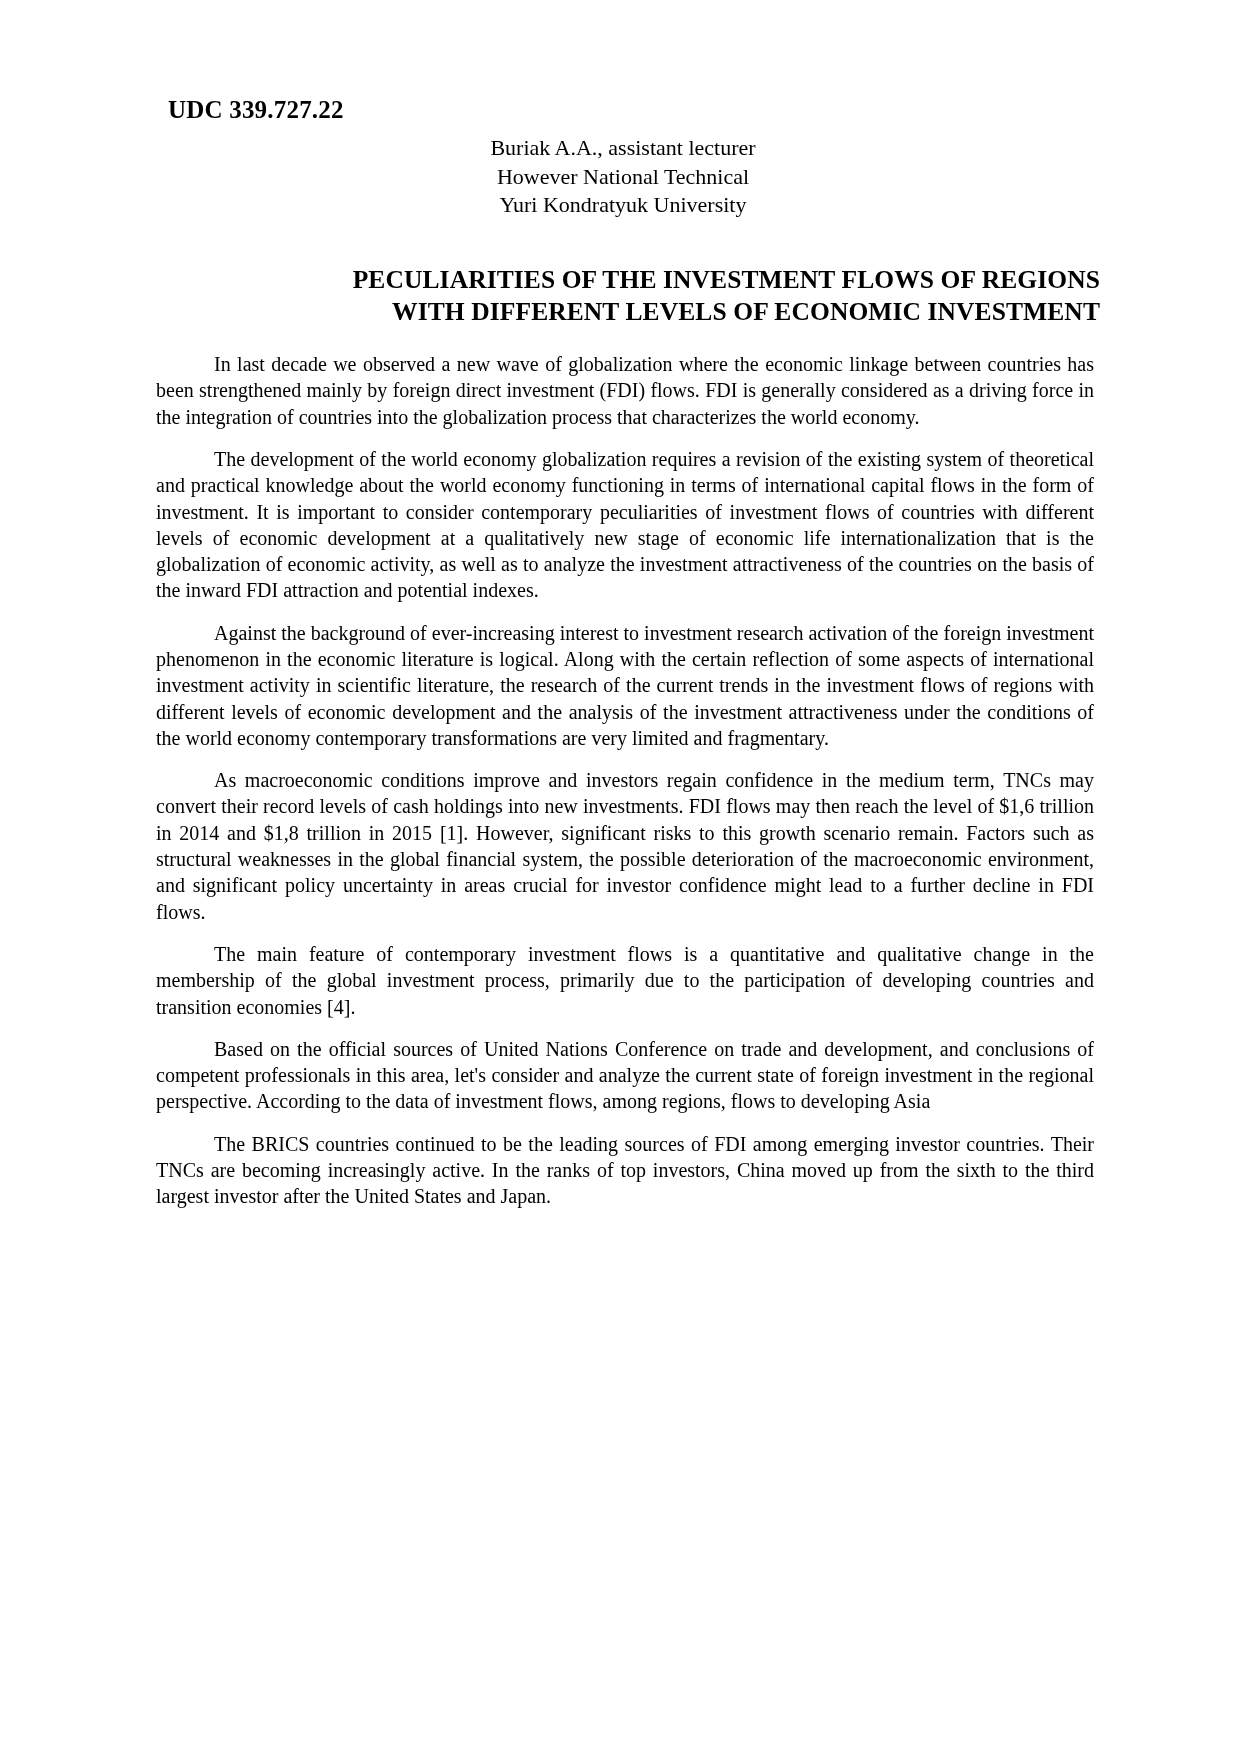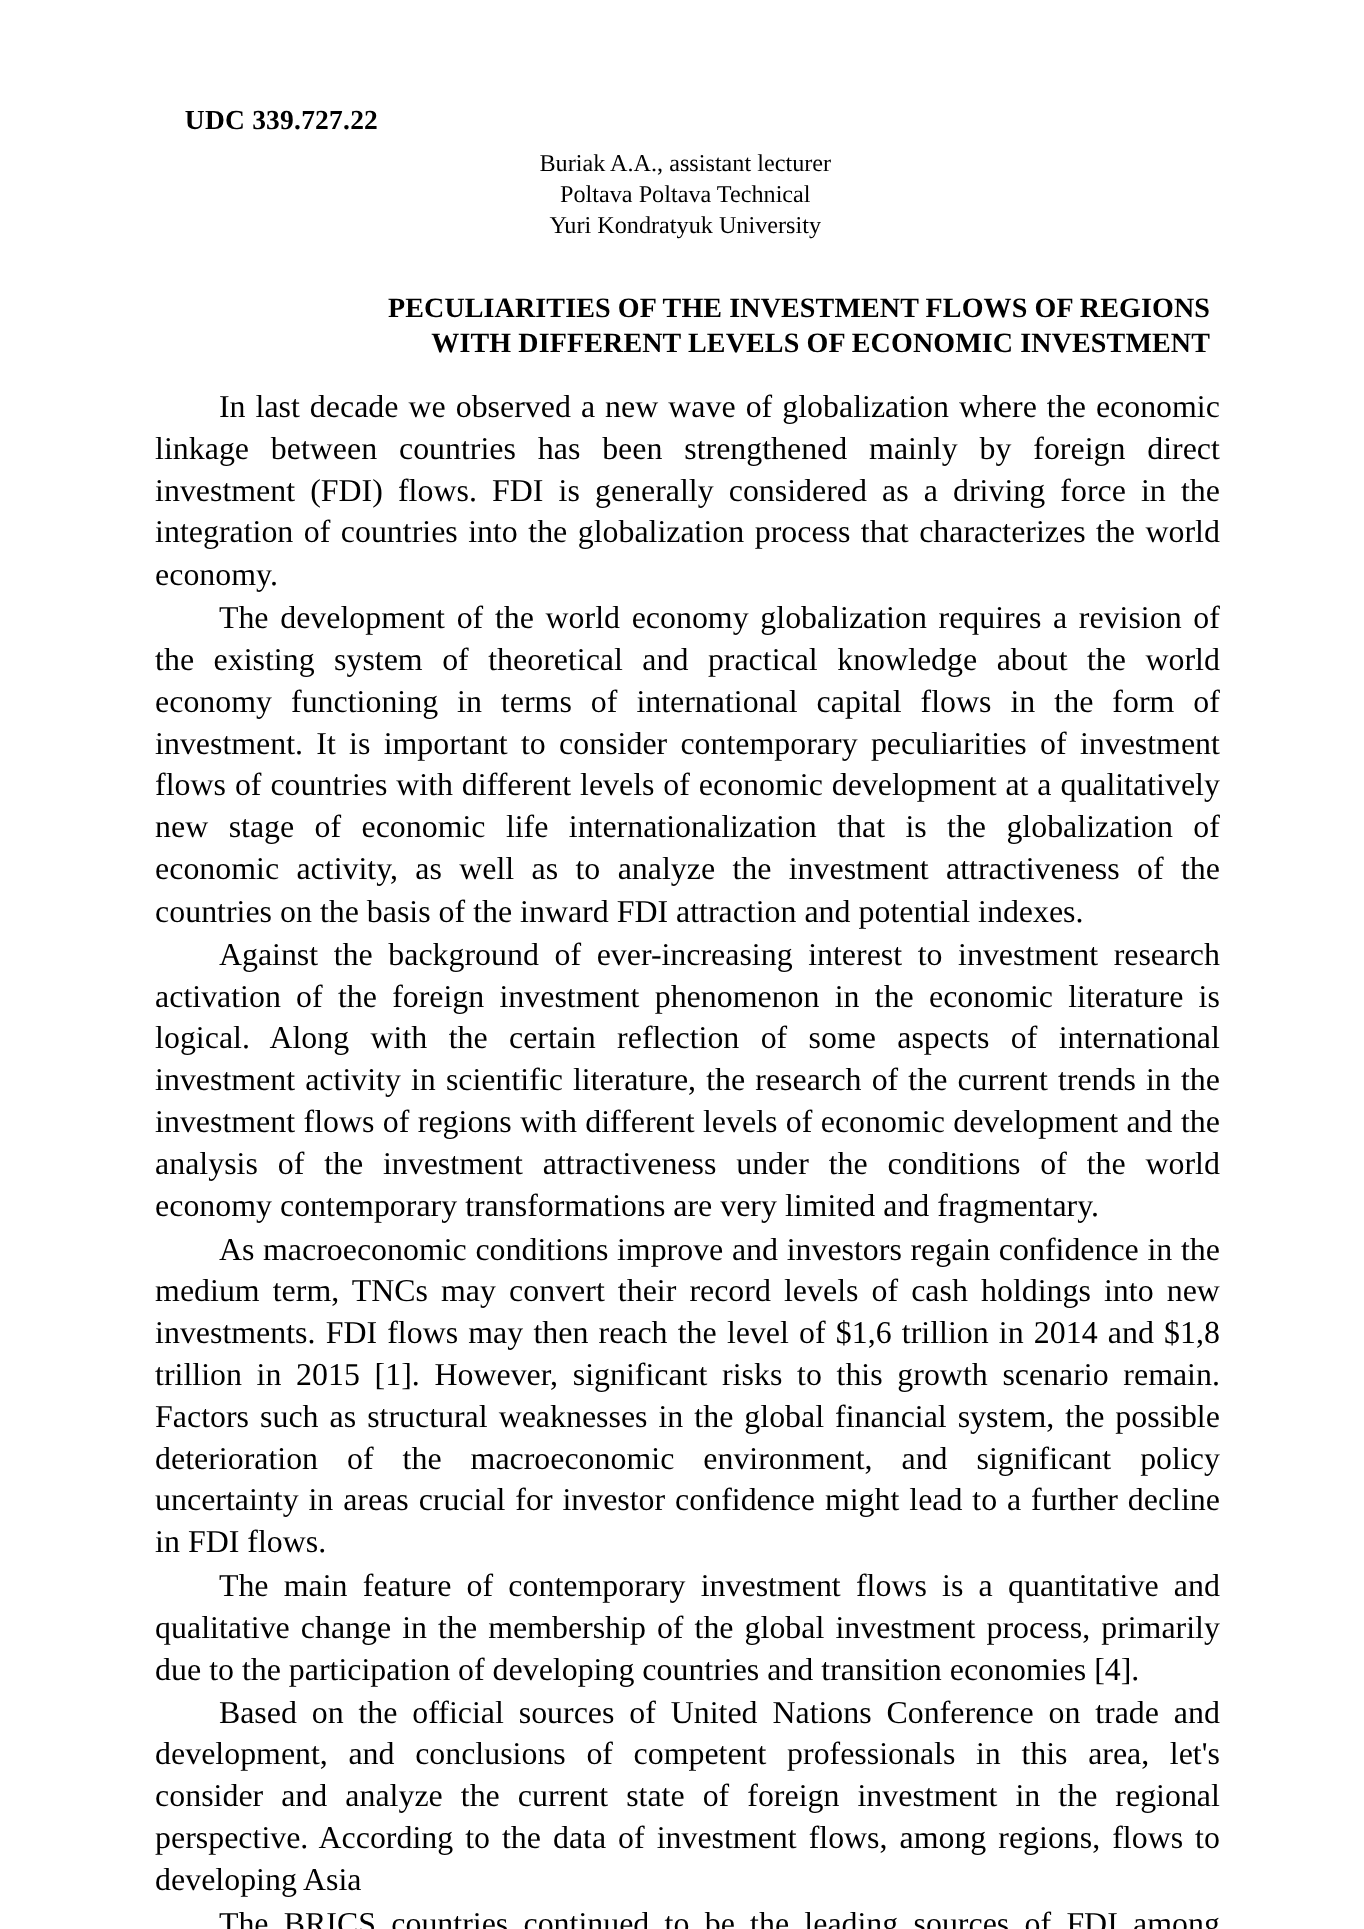--- a/index.html
+++ b/index.html
@@ -39,42 +39,42 @@
   }
   .title {
     text-align: right;
     font-weight: bold;
     font-size: 25.5px;
     line-height: 1.28;
     margin: 44px 10px 22px 10px;
     letter-spacing: 0.1px;
   }
   .body-text p {
-    font-size: 29px;
+    font-size: 20px;
     line-height: 1.315;
     text-align: justify;
     text-justify: inter-word;
-    margin: 1px;
+    margin: 16px;
     text-indent: 58px;
     hyphens: none;
   }
   .body-text p:last-child {
     text-align: justify;
   }
 </style>
 </head>
 <body>
 
 <div class="page">
 
   <div class="udc">UDC 339.727.22</div>
 
   <div class="author-block">
     <div>Buriak A.A., assistant lecturer</div>
-    <div>Poltava Poltava Technical</div>
+    <div>However National Technical</div>
     <div>Yuri Kondratyuk University</div>
   </div>
 
   <div class="title">
     <div>PECULIARITIES OF THE INVESTMENT FLOWS OF REGIONS</div>
     <div>WITH DIFFERENT LEVELS OF ECONOMIC INVESTMENT</div>
   </div>
 
   <div class="body-text">
     <p>In last decade we observed a new wave of globalization where the economic linkage between countries has been strengthened mainly by foreign direct investment (FDI) flows. FDI is generally considered as a driving force in the integration of countries into the globalization process that characterizes the world economy.</p>

